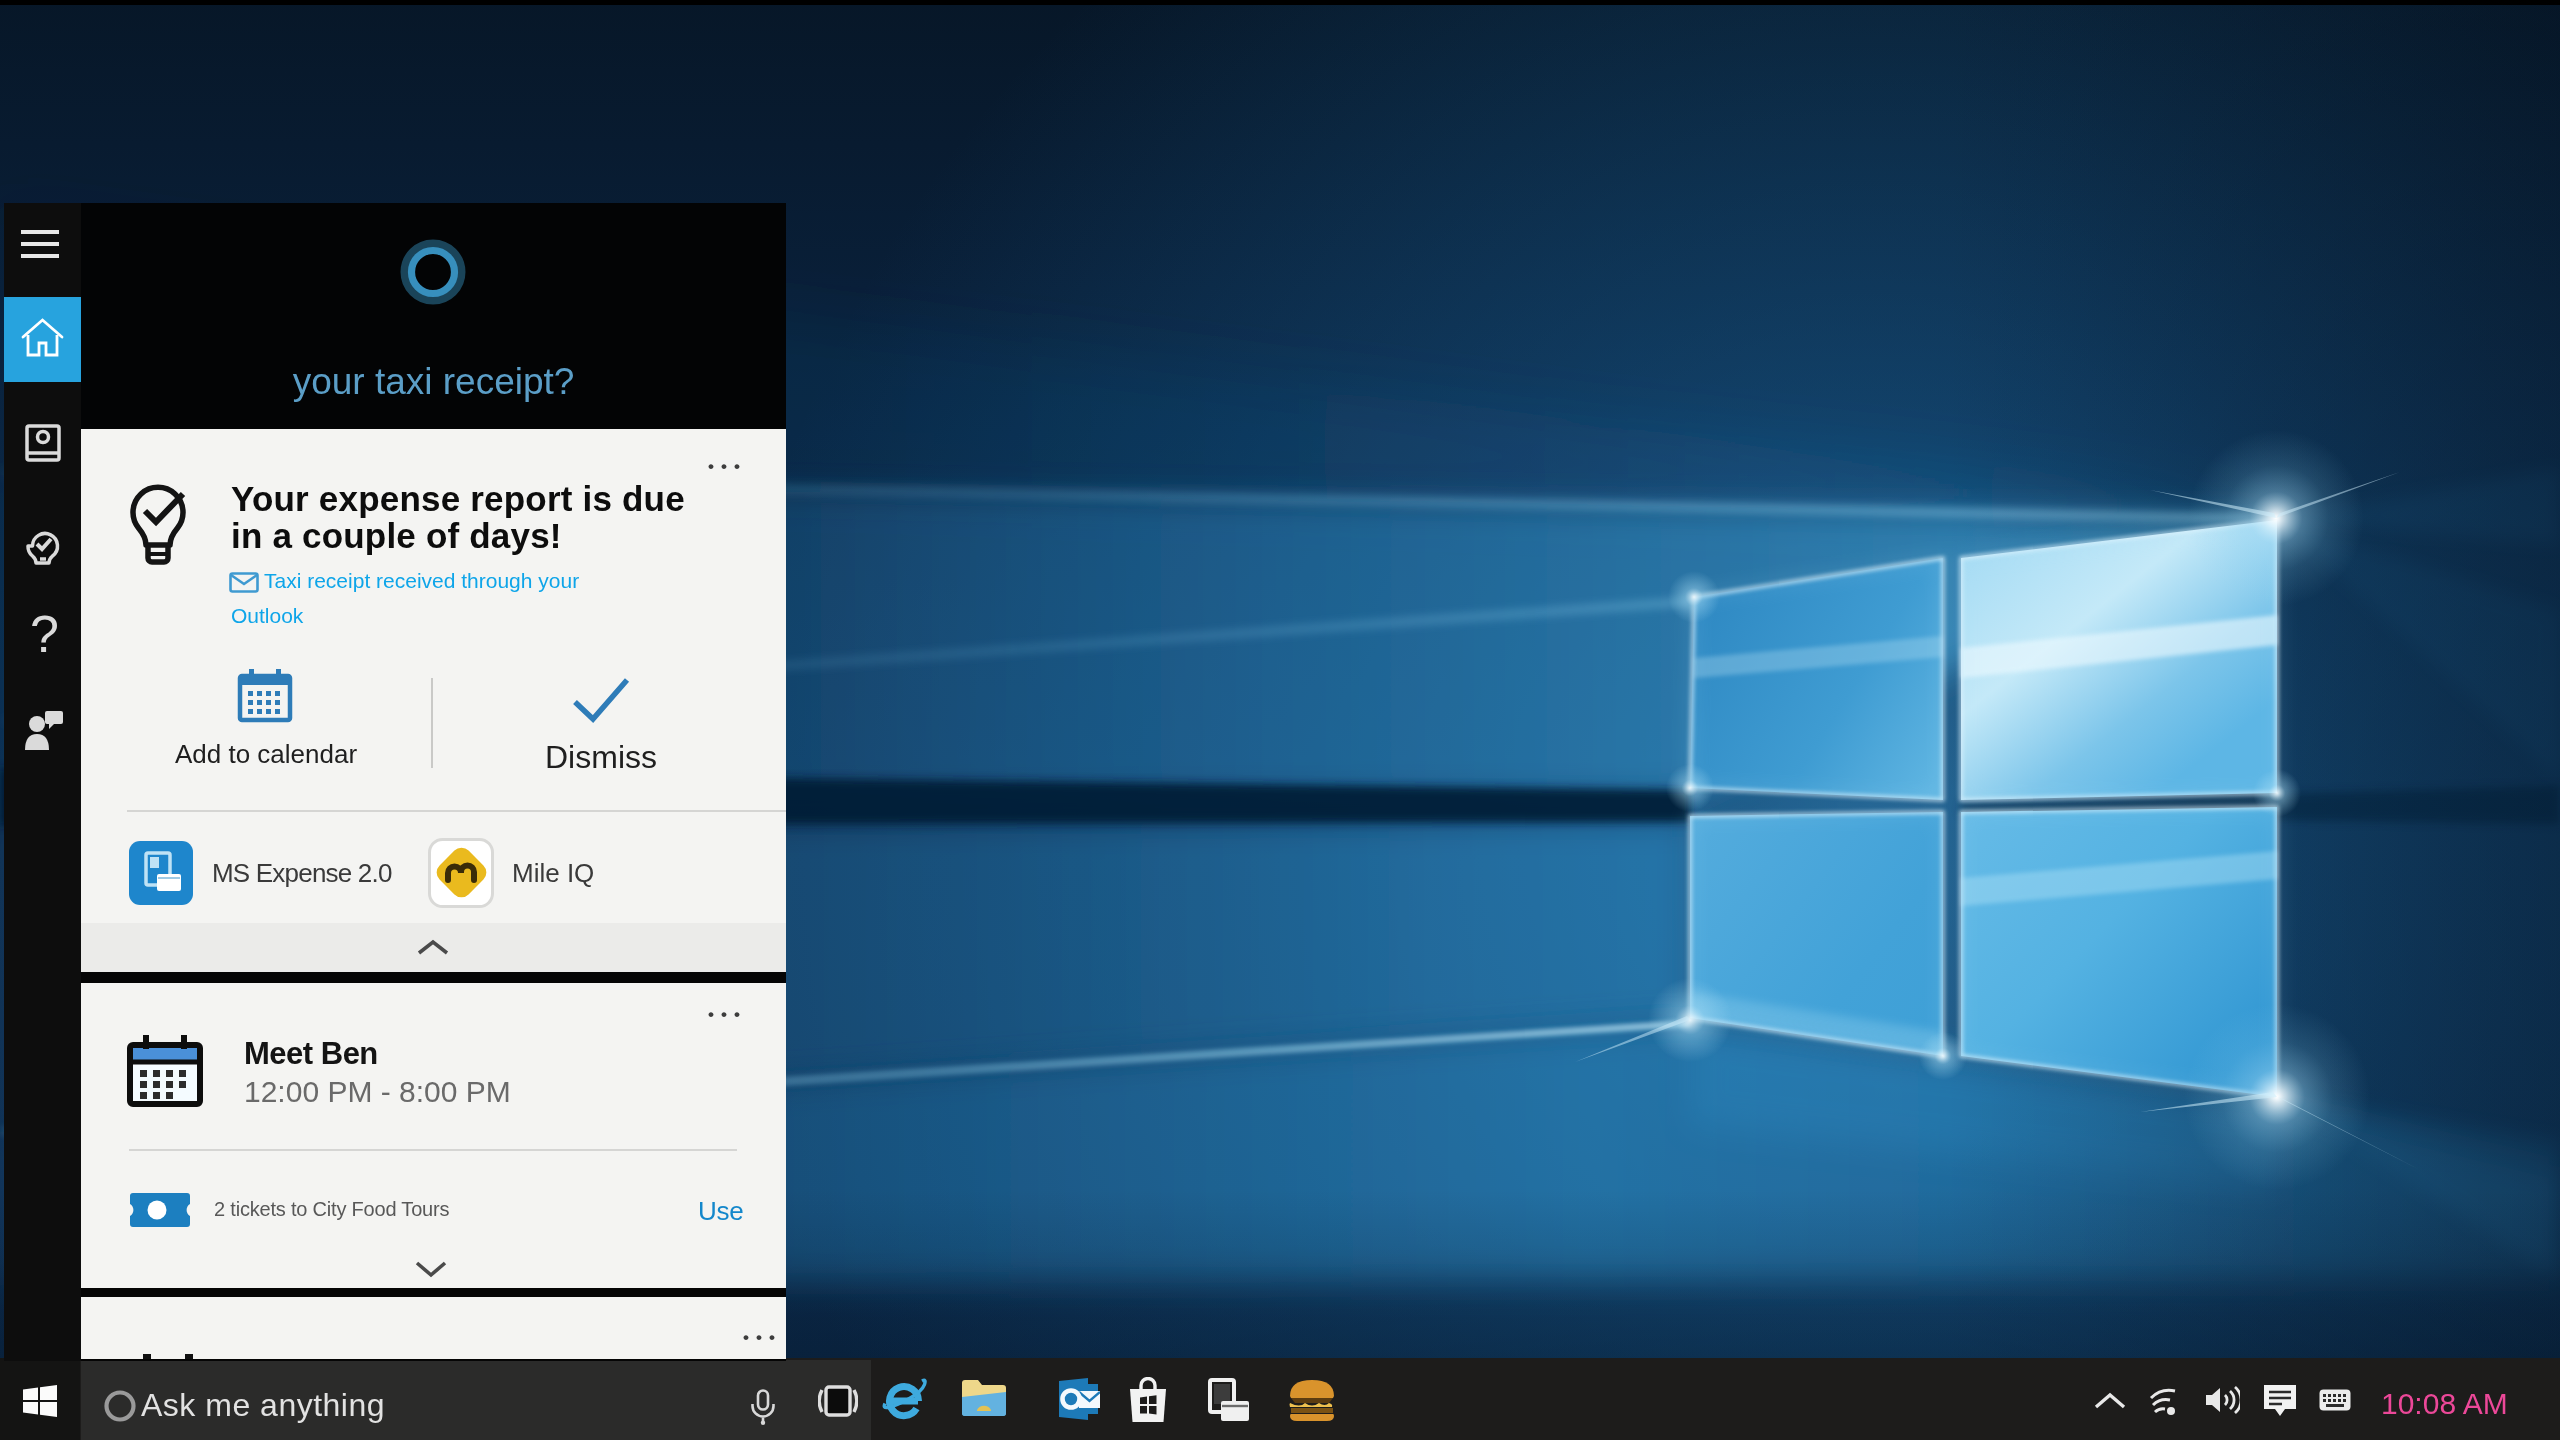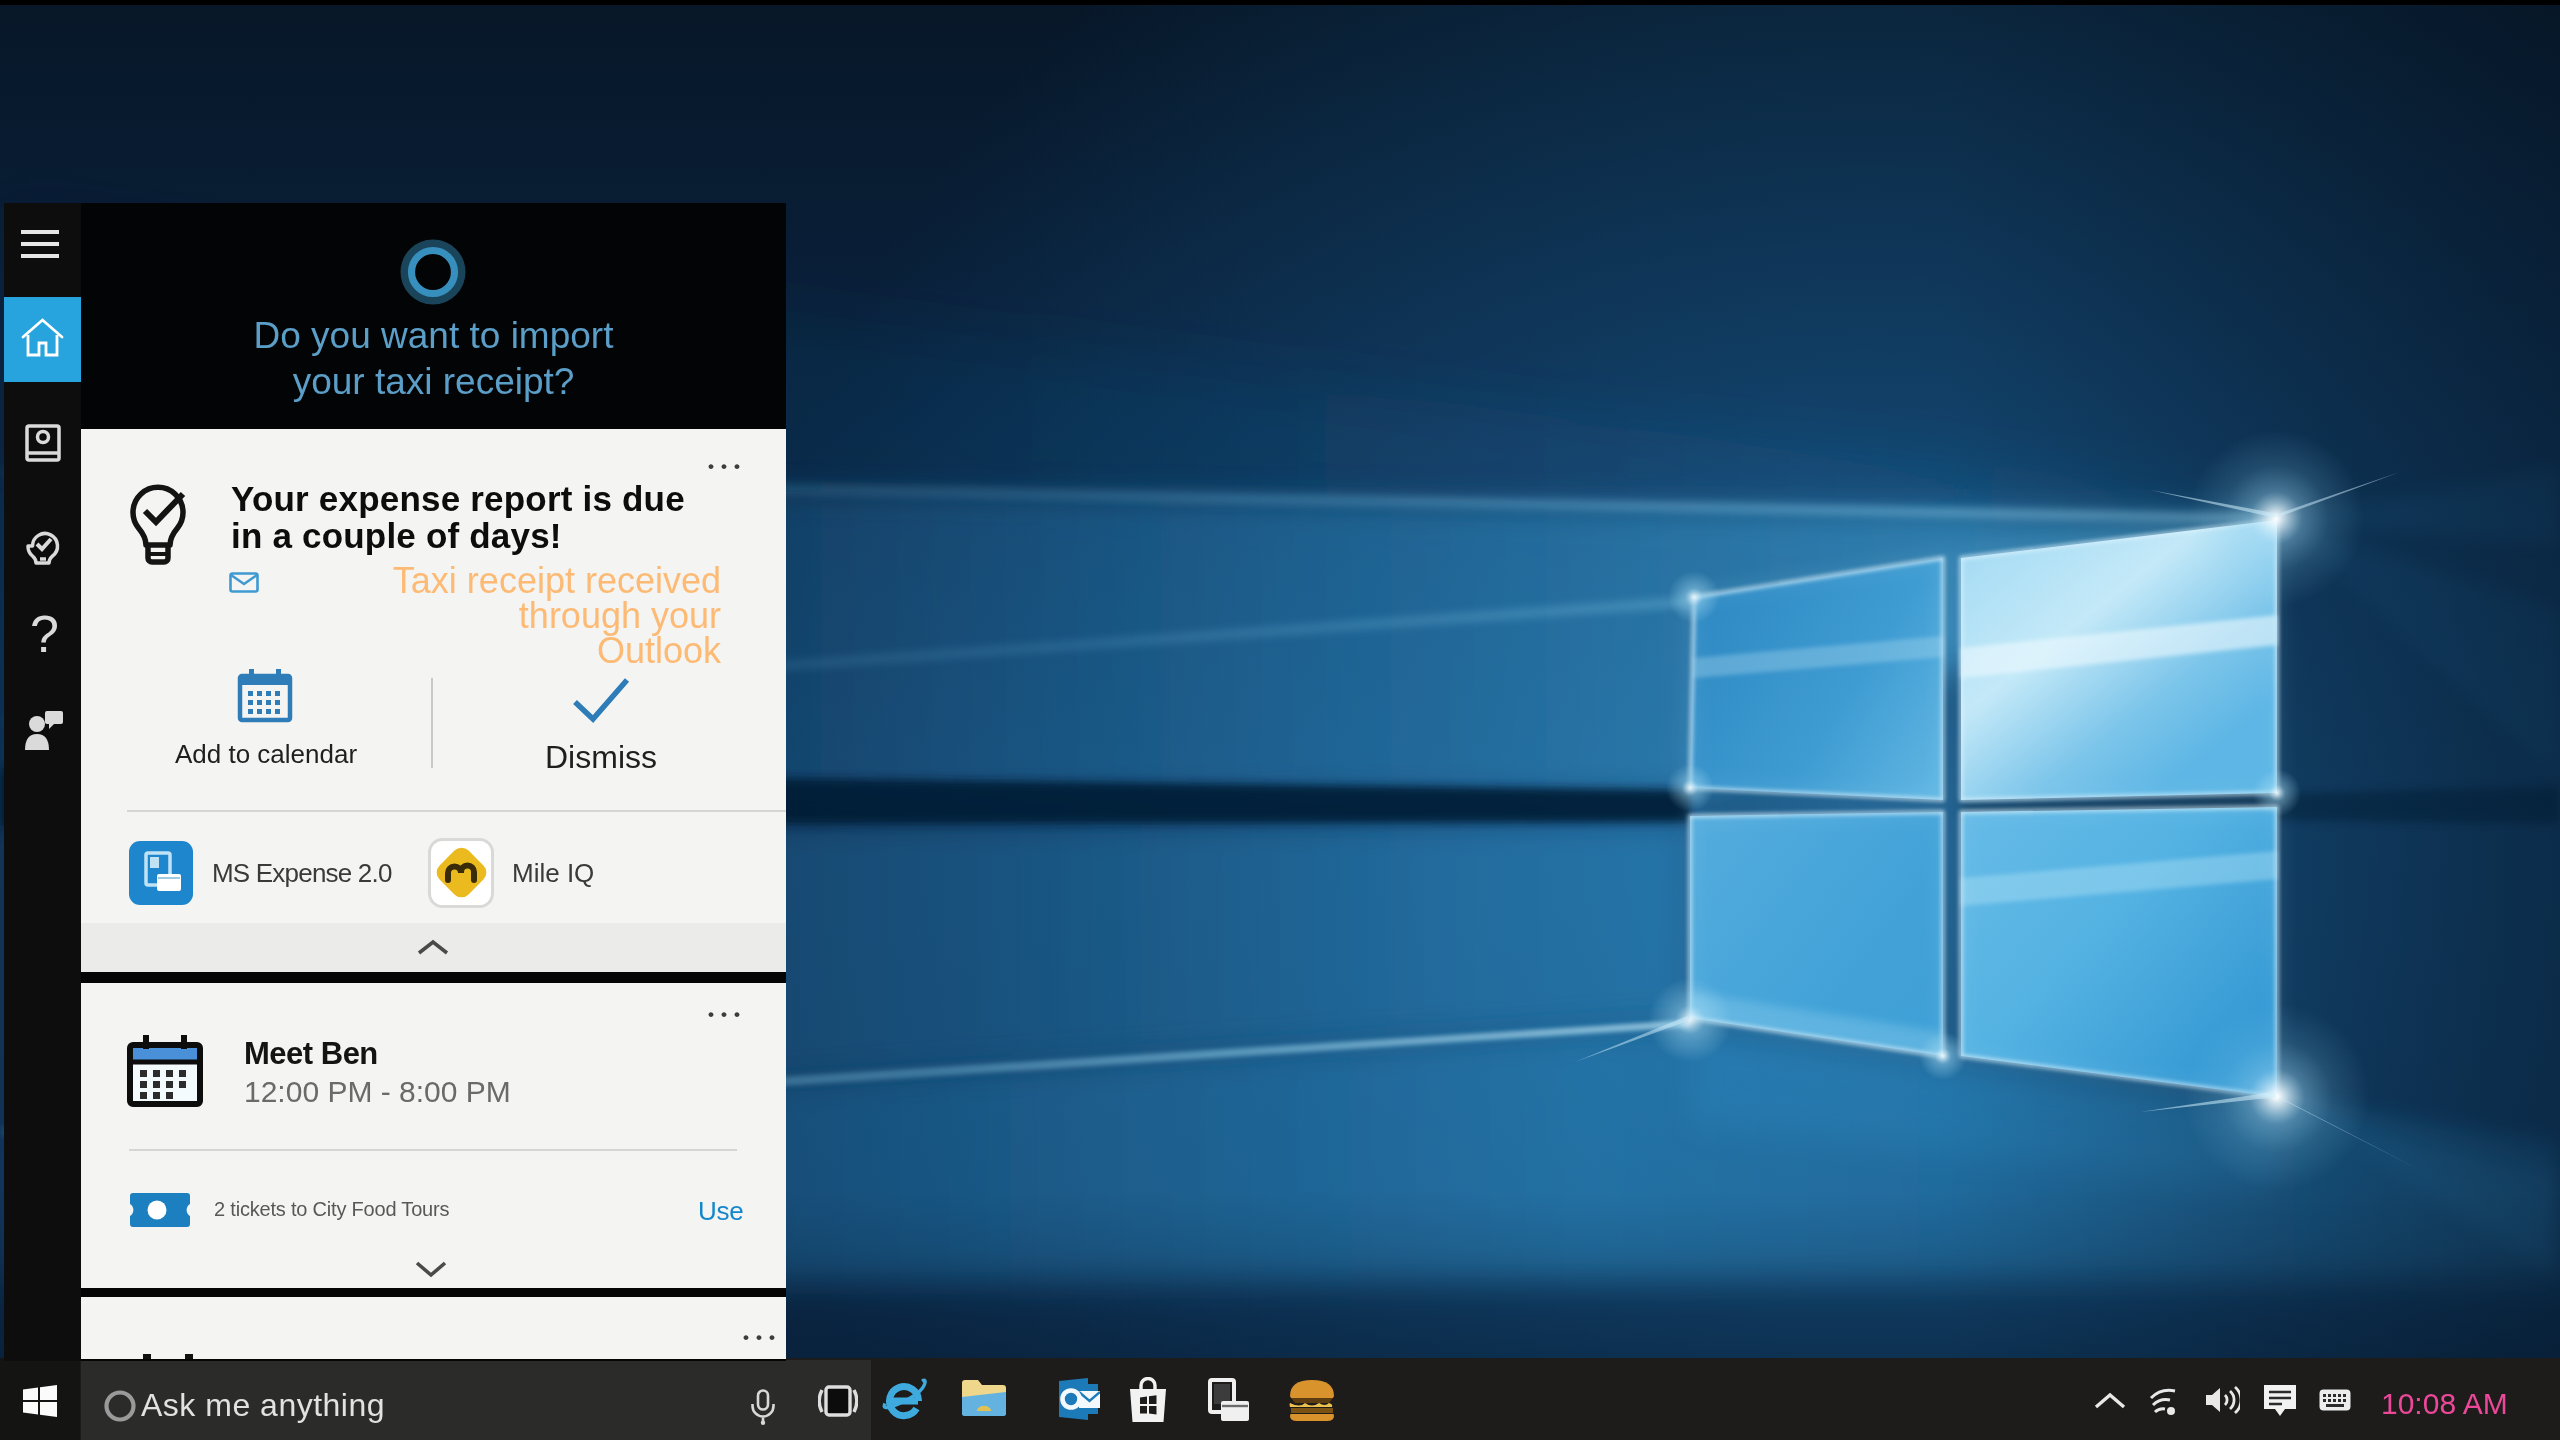--- a/index.html
+++ b/index.html
@@ -18,21 +18,21 @@
   #panelback { position:absolute; left:81px; top:203px; width:705px; height:1158px; background:#050505; }
   #sidebar { position:absolute; left:4px; top:203px; width:77px; height:1158px; background:#0d0d0d; }
   #hometile { position:absolute; left:0; top:94px; width:77px; height:85px; background:#27a3de; }
   #header { position:absolute; left:81px; top:203px; width:705px; height:226px; background:#030405; }
   .htext { position:absolute; width:705px; text-align:center; color:#5b9ec7; font-size:37px; }
   #card1 { position:absolute; left:81px; top:429px; width:705px; height:543px; background:#f4f4f2; }
   #card2 { position:absolute; left:81px; top:983px; width:705px; height:305px; background:#f4f4f2; }
   #card3 { position:absolute; left:81px; top:1297px; width:705px; height:62px; background:#f4f4f2; }
   .dots { position:absolute; color:#3d3d3d; font-size:17px; letter-spacing:7px; font-weight:bold; }
   #c1title { position:absolute; left:231px; top:480px; color:#0d0d0d; font-size:35px; font-weight:bold; line-height:37px; letter-spacing:0.2px;}
-  #c1sub { position:absolute; left:231px; top:563px; width:490px; color:#fdba74; font-size:36px; line-height:35px;text-align:right; }
+  #c1sub { position:absolute; left:231px; top:563px; width:490px; color:#0ea5e9; font-size:21px; line-height:35px; }
   #addcal-t { position:absolute; left:146px; top:739px; width:240px; text-align:center; color:#1f1f1f; font-size:26px; }
   #dismiss-t { position:absolute; left:481px; top:739px; width:240px; text-align:center; color:#1f1f1f; font-size:32px; }
   #vdiv { position:absolute; left:431px; top:678px; width:2px; height:90px; background:#c9c9c7; }
   #hdiv1 { position:absolute; left:127px; top:810px; width:659px; height:2px; background:#d5d5d3; }
   #msx-t { position:absolute; left:212px; top:858px; color:#3a3a3a; font-size:26px; letter-spacing:-0.8px; }
   #miq-t { position:absolute; left:512px; top:858px; color:#3a3a3a; font-size:26px; }
   #c1strip { position:absolute; left:81px; top:923px; width:705px; height:49px; background:#ebebe9; }
   #meetben { position:absolute; left:244px; top:1036px; color:#141414; font-size:31px; font-weight:bold; letter-spacing:-0.5px; }
   #mbtime { position:absolute; left:244px; top:1075px; color:#6a6a6a; font-size:30px; }
   #hdiv2 { position:absolute; left:129px; top:1149px; width:608px; height:2px; background:#d5d5d3; }
@@ -357,21 +357,20 @@
         <path d="M45 520 l 0 6 l 6 -6 z"></path>
       </g>
     </svg>
   </div>
 
   <div id="header">
     <svg width="110" height="110" viewBox="0 0 110 110" style="position:absolute;left:297px;top:12px;">
       <circle cx="55" cy="57" r="28" fill="none" stroke="#1a4459" stroke-width="9"></circle>
       <circle cx="55" cy="57" r="21.5" fill="none" stroke="#378fbd" stroke-width="7.2"></circle>
     </svg>
-    <div class="htext t" style="top:112px;">Do you want to import</div>
     <div class="htext t" style="top:158px;">your taxi receipt?</div>
   </div>
 
   <div id="card1">
     <div class="dots t" style="left:627px; top:28px;">•••</div>
   </div>
   <div class="t" id="c1title">Your expense report is due<br>in a couple of days!</div>
   <div class="t" id="c1sub"><span style="display:inline-block;width:33px;"></span>Taxi receipt received through your<br>Outlook</div>
   <div class="t" id="addcal-t">Add to calendar</div>
   <div class="t" id="dismiss-t">Dismiss</div>

